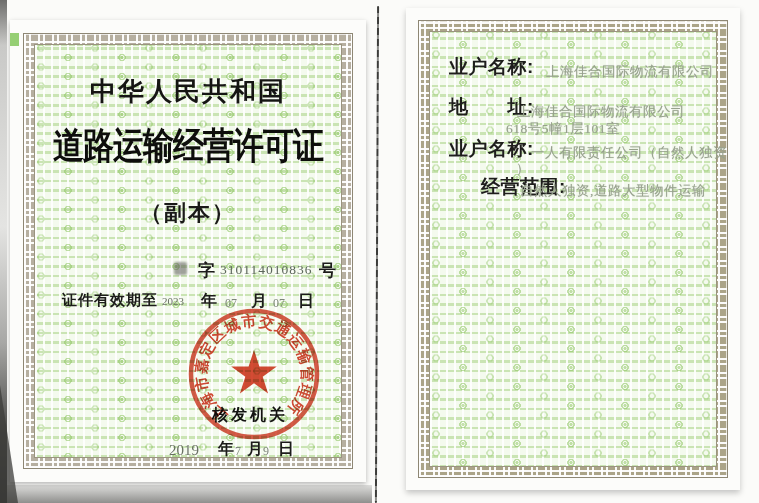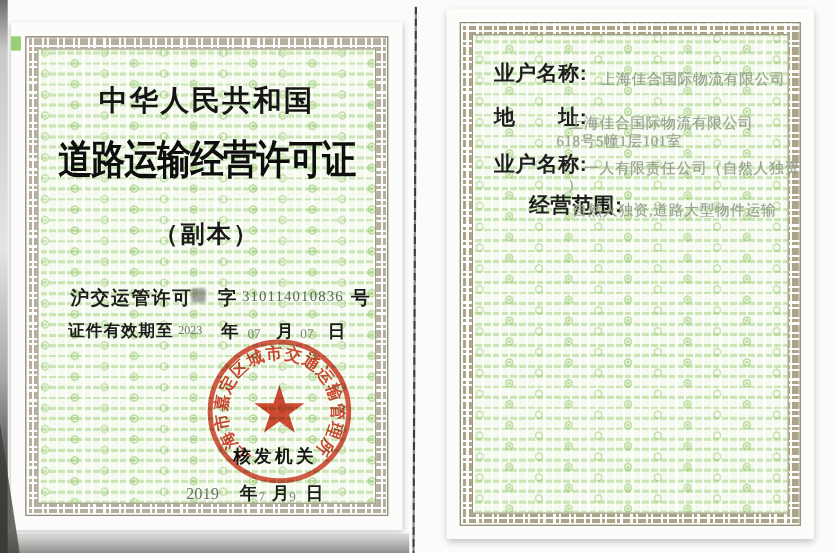--- a/index.html
+++ b/index.html
@@ -136,21 +136,20 @@
 
   <div class="page page-left">
     <div class="frame frame-left">
       <div class="guilloche">
 
         <div class="abs country">中华人民共和国</div>
         <div class="abs cert-title">道路运输经营许可证</div>
         <div class="abs copy-type">（副本）</div>
 
         <div class="line license-line">
-          <span class="lp lbl-bold" style="left:29px;">沪交运管许可</span>
           <span class="smudge" style="left:139px;"></span>
           <span class="lp lbl-bold" style="left:163px;">字</span>
           <span class="lp num" style="left:185px; top:3px;">310114010836</span>
           <span class="lp lbl-bold" style="left:284px;">号</span>
         </div>
 
         <div class="line validity-line">
           <span class="lp lbl-med" style="left:27px;">证件有效期至</span>
           <span class="lp filled" style="left:127px; top:4px; font-size:11px;">2023</span>
           <span class="lp unit" style="left:166px;">年</span>

